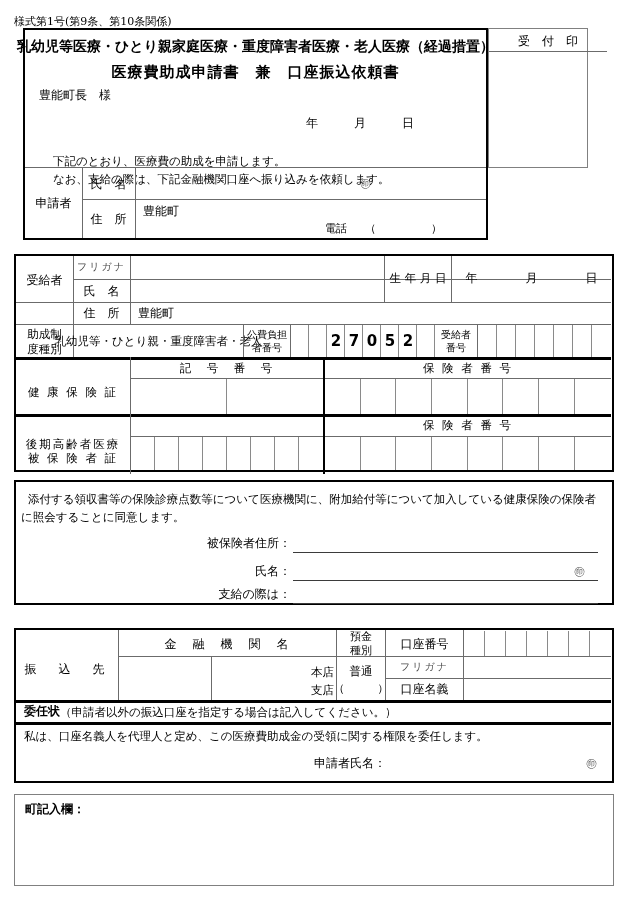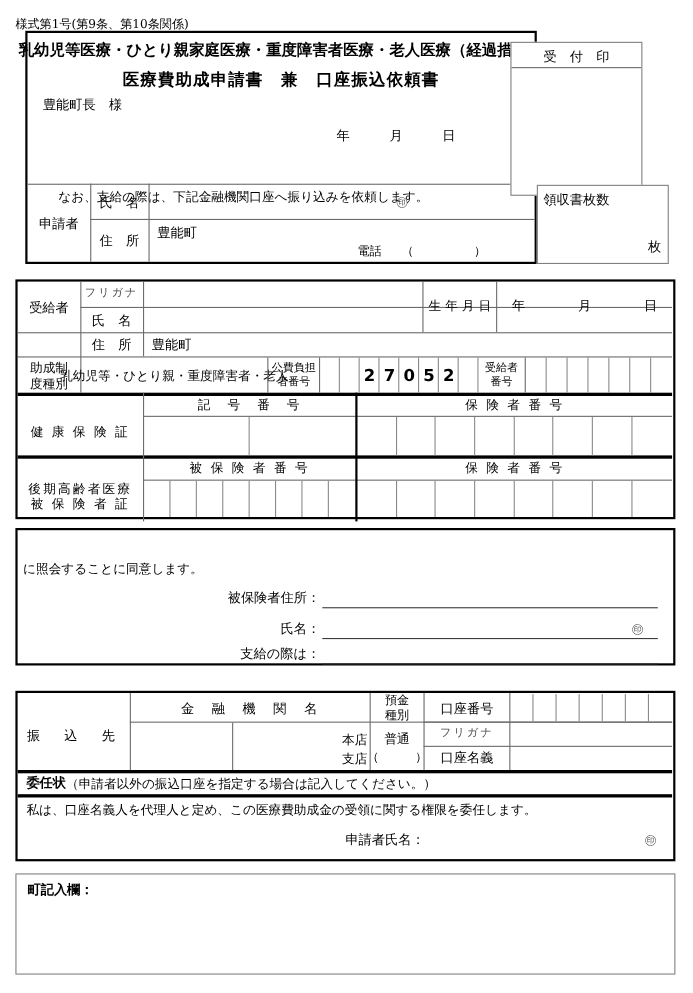--- a/index.html
+++ b/index.html
@@ -134,20 +134,21 @@
     </div>
 
     <div class="cell left addressee" style="left:14px; top:56px; width:200px; height:18px;">豊能町長　様</div>
 
     <div class="cell c" style="left:0; top:30px; width:461px; height:24px;">
       <span class="title2">医療費助成申請書　兼　口座振込依頼書</span>
     </div>
 
     <div class="cell c datefield" style="left:250px; top:84px; width:170px; height:18px;">年　　　月　　　日</div>
 
+    <div class="cell left bodytext" style="left:28px; top:124px; width:420px; height:16px;">下記のとおり、医療費の助成を申請します。</div>
     <div class="cell left bodytext" style="left:28px; top:142px; width:430px; height:16px;">なお、支給の際は、下記金融機関口座へ振り込みを依頼します。</div>
 
     <div class="hl" style="left:0; top:140px; width:0; height:0;"></div>
 
     <div class="hl" style="left:0; top:137px; width:461px;"></div>
     <div class="hl" style="left:57px; top:169px; width:404px;"></div>
 
     <div class="vl" style="left:57px; top:137px; width:1px; height:71px;"></div>
     <div class="vl" style="left:110px; top:137px; width:1px; height:71px;"></div>
 
@@ -158,32 +159,26 @@
       <span class="seal" style="position:absolute; left:225px;">㊞</span>
     </div>
 
     <div class="cell c" style="left:57px; top:170px; width:53px; height:38px; font-size:12px;">住　所</div>
     <div class="cell left" style="left:118px; top:172px; width:160px; height:18px; font-size:12px;">豊能町</div>
 
     <div class="cell left" style="left:300px; top:192px; width:30px; height:14px; font-size:11px;">電話</div>
     <div class="cell left" style="left:340px; top:192px; width:90px; height:14px; font-size:11px;">（　　　　　）</div>
   </div>
 
-  <div class="blk-thin" style="left:464px; top:28px; width:120px; height:140px;margin-top:10px;">
+  <div class="blk-thin" style="left:488px; top:28px; width:100px; height:140px;">
     <div class="hl" style="left:0; top:22px; width:118px;"></div>
     <div class="cell c" style="left:0; top:3px; width:118px; height:18px; font-size:12px;">受　付　印</div>
     <div class="cell" style="left:0; top:23px; width:118px; height:116px;"></div>
   </div>
 
-  <div class="blk-thin" style="left:488px; top:168px; width:120px; height:72px;">
-    <div class="cell left" style="left:5px; top:4px; width:110px; height:16px; font-size:12px;">領収書枚数</div>
-    <div class="cell right" style="left:0; top:44px; width:112px; height:22px;">
-      <span style="font-size:12px;">枚</span>
-    </div>
-  </div>
 
   <div class="blk" style="left:14px; top:254px; width:600px; height:218px;">
 
     <div class="hl" style="left:57px; top:23px; width:538px;"></div>
     <div class="hl" style="left:0; top:46px; width:595px;"></div>
     <div class="hl" style="left:0; top:68px; width:595px;"></div>
     <div class="hl-b" style="left:0; top:101px; width:595px;"></div>
     <div class="hl" style="left:114px; top:122px; width:481px;"></div>
     <div class="hl-b" style="left:0; top:158px; width:595px;"></div>
     <div class="hl" style="left:114px; top:180px; width:481px;"></div>
@@ -272,21 +267,20 @@
       <div class="gridcell" style="left:142.8px;top:0;width:35.7px; height:35px;"></div>
       <div class="gridcell" style="left:178.5px;top:0;width:35.7px; height:35px;"></div>
       <div class="gridcell" style="left:214.2px;top:0;width:35.7px; height:35px;"></div>
       <div class="gridcell" style="left:249.9px;top:0;width:36px;   height:35px; border-right:none;"></div>
     </div>
 
     <div class="cell c" style="left:0; top:176px; width:114px; height:38px; flex-direction:column; font-size:11.5px;">
       <span class="sp1">後期高齢者医療</span>
       <span class="sp1">被 保 険 者 証</span>
     </div>
-    <div class="cell c sp1" style="left:115px; top:160px; width:192px; height:19px; font-size:11.5px;">被 保 険 者 番 号</div>
     <div class="cell c sp1" style="left:309px; top:160px; width:286px; height:19px; font-size:11.5px;">保 険 者 番 号</div>
 
     <div style="position:absolute; left:115px; top:181px; width:192px; height:33px;">
       <div class="gridcell" style="left:0px;  top:0; width:24px; height:33px;"></div>
       <div class="gridcell" style="left:24px; top:0; width:24px; height:33px;"></div>
       <div class="gridcell" style="left:48px; top:0; width:24px; height:33px;"></div>
       <div class="gridcell" style="left:72px; top:0; width:24px; height:33px;"></div>
       <div class="gridcell" style="left:96px; top:0; width:24px; height:33px;"></div>
       <div class="gridcell" style="left:120px;top:0; width:24px; height:33px;"></div>
       <div class="gridcell" style="left:144px;top:0; width:24px; height:33px;"></div>
@@ -299,20 +293,21 @@
       <div class="gridcell" style="left:71.4px;top:0; width:35.7px; height:33px;"></div>
       <div class="gridcell" style="left:107.1px;top:0;width:35.7px; height:33px;"></div>
       <div class="gridcell" style="left:142.8px;top:0;width:35.7px; height:33px;"></div>
       <div class="gridcell" style="left:178.5px;top:0;width:35.7px; height:33px;"></div>
       <div class="gridcell" style="left:214.2px;top:0;width:35.7px; height:33px;"></div>
       <div class="gridcell" style="left:249.9px;top:0;width:36px;   height:33px; border-right:none;"></div>
     </div>
   </div>
 
   <div class="blk" style="left:14px; top:480px; width:600px; height:125px;">
+    <div class="cell left" style="left:12px; top:9px; width:580px; height:17px; font-size:11.5px;">添付する領収書等の保険診療点数等について医療機関に、附加給付等について加入している健康保険の保険者</div>
     <div class="cell left" style="left:5px; top:27px; width:580px; height:17px; font-size:11.5px;">に照会することに同意します。</div>
 
     <div class="cell right" style="left:170px; top:53px; width:105px; height:17px; font-size:12px;">被保険者住所：</div>
     <div class="ul" style="left:277px; top:70px; width:305px;"></div>
 
     <div class="cell right" style="left:170px; top:81px; width:105px; height:17px; font-size:12px;">氏名：</div>
     <div class="ul" style="left:277px; top:98px; width:305px;"></div>
     <span class="seal" style="position:absolute; left:558px; top:82px;">㊞</span>
 
     <div class="cell right" style="left:170px; top:104px; width:105px; height:17px; font-size:12px;">支給の際は：</div>

